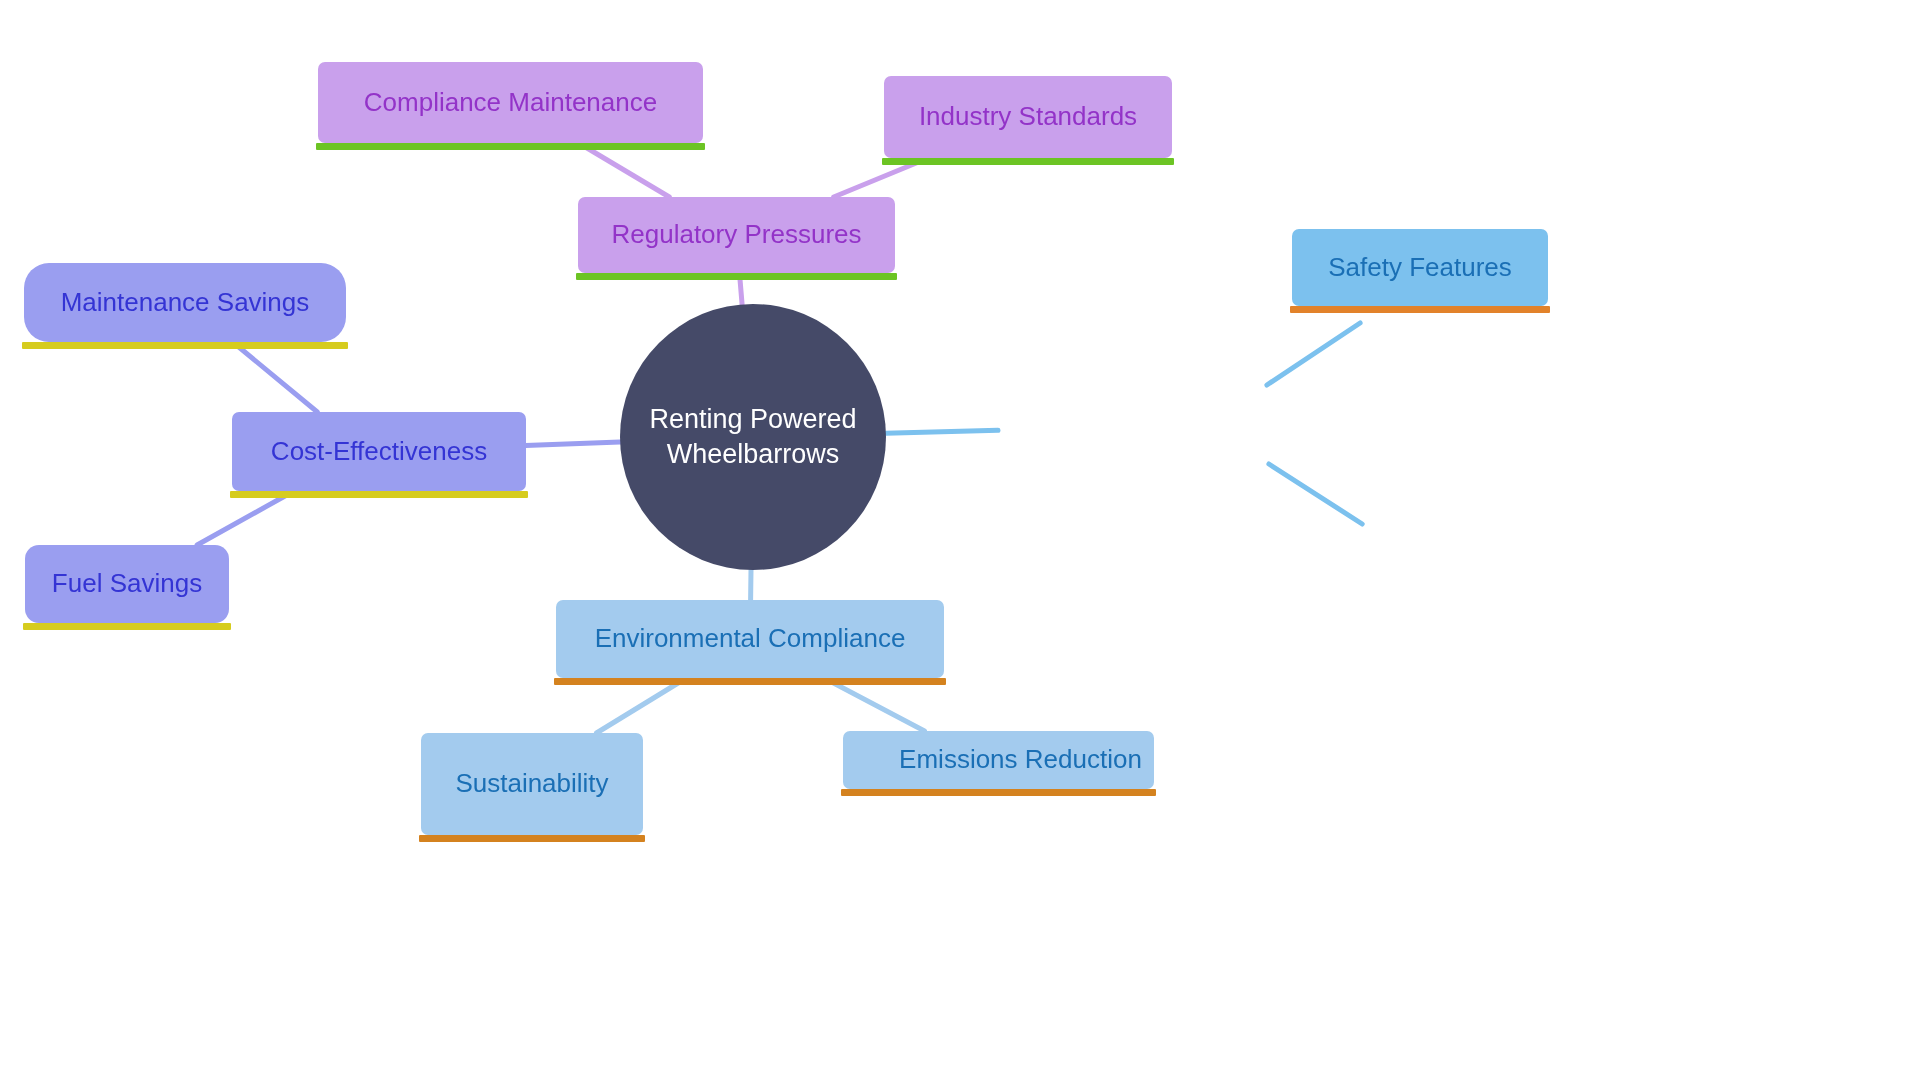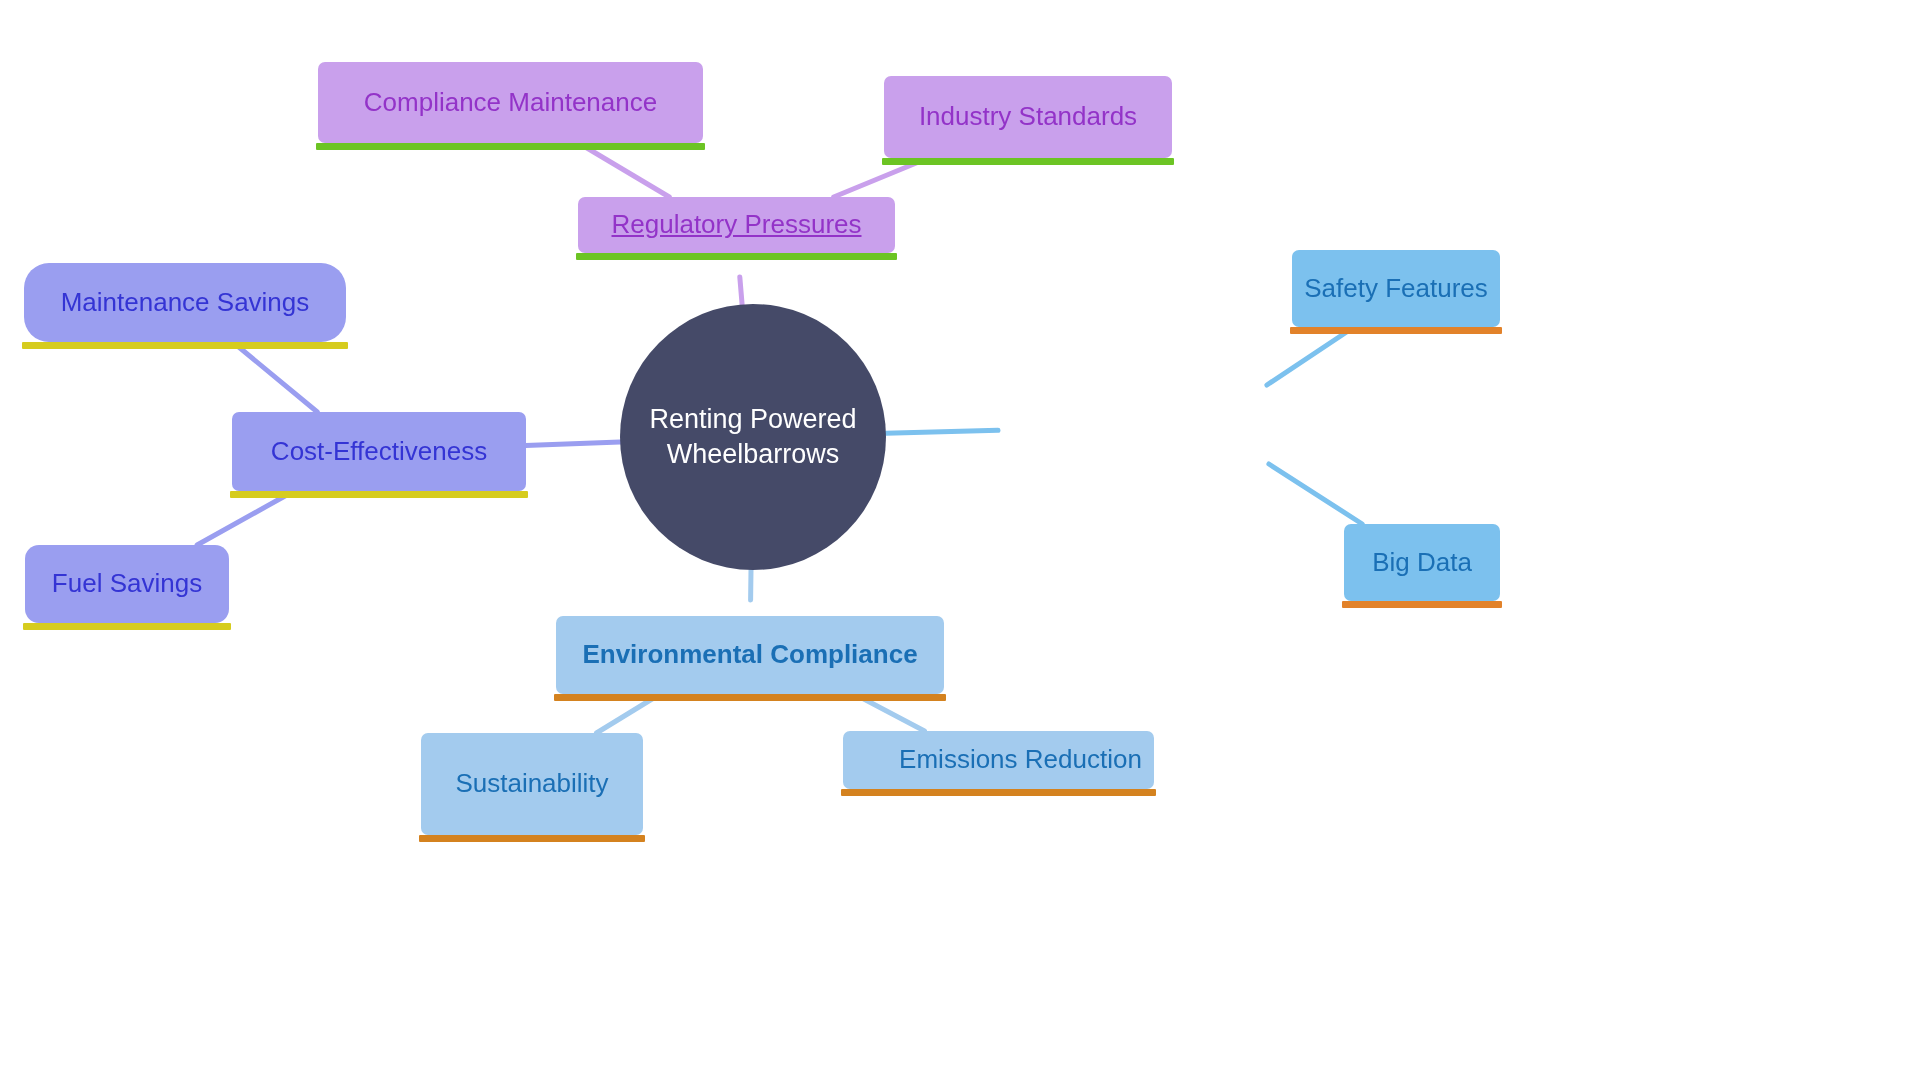--- a/index.html
+++ b/index.html
@@ -128,46 +128,43 @@
   </div>
 
   <div class="node theme-purple" id="n-compliance_requirements" style="left: 318px; top: 62px; width: 385px; height: 81px; font-size: 26px;">
     <span class="node-label">Compliance Maintenance</span>
   </div>
 
   <div class="node theme-purple" id="n-industry_standards" style="left: 884px; top: 76px; width: 288px; height: 82px; font-size: 26px;">
     <span class="node-label">Industry Standards</span>
   </div>
 
-  <div class="node theme-purple" id="n-regulatory_pressures" style="left: 578px; top: 197px; width: 317px; height: 56px; font-size: 26px; text-decoration: underline;">
+  <div class="node theme-purple" id="n-regulatory_pressures" style="left: 578px; top: 197px; width: 317px; height: 76px; font-size: 26px;">
     <span class="node-label">Regulatory Pressures</span>
   </div>
 
   <div class="node theme-periwinkle" id="n-maintenance_savings" style="left: 24px; top: 263px; width: 322px; height: 79px; font-size: 26px; border-radius: 25px;">
     <span class="node-label">Maintenance Savings</span>
   </div>
 
   <div class="node theme-periwinkle" id="n-cost_effectiveness" style="left: 218px; top: 412px; width: 294px; height: 79px; font-size: 26px; margin-left: 14px;">
     <span class="node-label">Cost-Effectiveness</span>
   </div>
 
   <div class="node theme-periwinkle" id="n-fuel_savings" style="left: 25px; top: 545px; width: 204px; height: 78px; font-size: 26px; border-radius: 14px;">
     <span class="node-label">Fuel Savings</span>
   </div>
 
-  <div class="node theme-blue" id="n-safety_features" style="left: 1292px; top: 250px; width: 208px; height: 77px; font-size: 26px;">
+  <div class="node theme-blue" id="n-safety_features" style="left: 1292px; top: 229px; width: 256px; height: 77px; font-size: 26px;">
     <span class="node-label">Safety Features</span>
   </div>
 
 
-  <div class="node theme-blue" id="n-big_data" style="left: 1344px; top: 524px; width: 156px; height: 77px; font-size: 26px;">
-    <span class="node-label">Big Data</span>
-  </div>
 
-  <div class="node theme-blue-light" id="n-environmental_compliance" style="left: 556px; top: 616px; width: 388px; height: 78px; font-size: 26px; font-weight: bold;">
+  <div class="node theme-blue-light" id="n-environmental_compliance" style="left: 556px; top: 600px; width: 388px; height: 78px; font-size: 26px;">
     <span class="node-label">Environmental Compliance</span>
   </div>
 
   <div class="node theme-blue-light" id="n-sustainability" style="left: 421px; top: 733px; width: 222px; height: 102px; font-size: 26px;">
     <span class="node-label">Sustainability</span>
   </div>
 
   <div class="node theme-blue-light" id="n-emissions_reduction" style="left: 843px; top: 731px; width: 311px; height: 58px; font-size: 26px; padding-left: 44px;">
     <span class="node-label">Emissions Reduction</span>
   </div>

